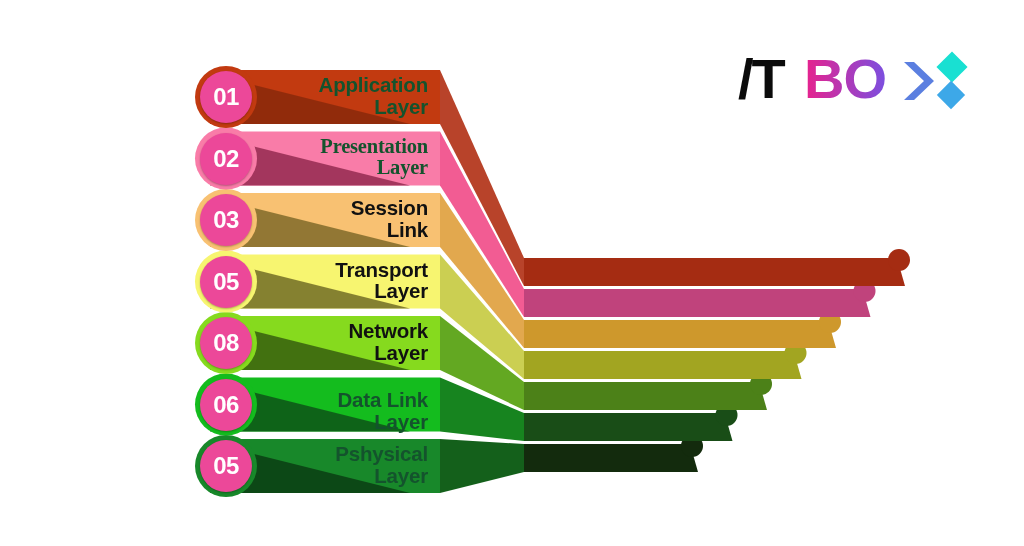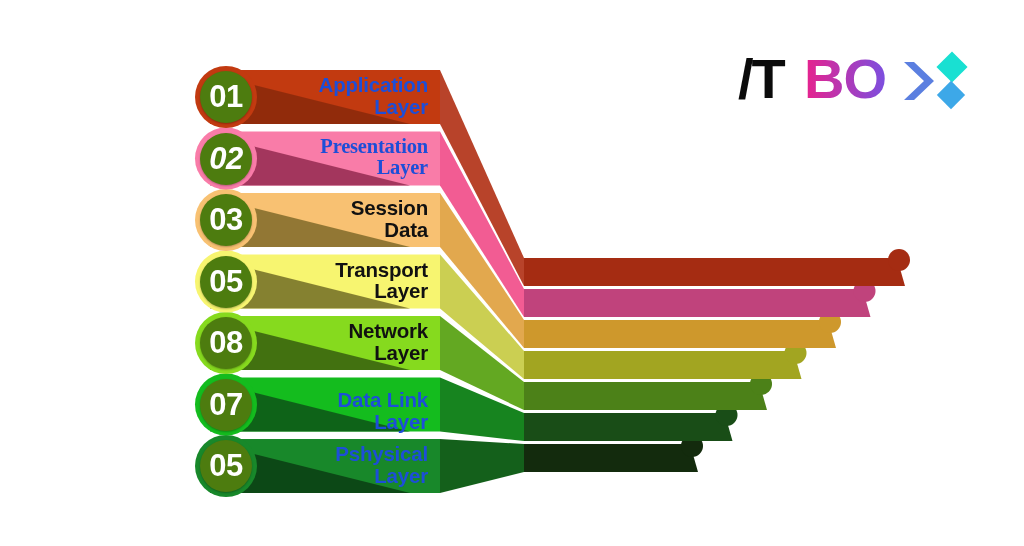--- a/index.html
+++ b/index.html
@@ -10,40 +10,40 @@
     font-family:"Liberation Sans", sans-serif;
     overflow:hidden;
     position:relative;
   }
   #stage{position:absolute;left:0;top:0;width:1024px;height:546px;}
   #diagram{position:absolute;left:0;top:0;width:1024px;height:546px;}
   .badge{
     position:absolute;
     width:52px;height:52px;
     border-radius:50%;
-    background:#4d7c0f;
+    background:#ec4899;
     color:#ffffff;
-    font-size:31px;
+    font-size:24px;
     font-weight:bold;
     letter-spacing:-0.5px;
     display:flex;align-items:center;justify-content:center;
     box-shadow:0 1px 2px rgba(0,0,0,.28);
     font-family:"Liberation Sans", sans-serif;
   }
   .row-text{
     position:absolute;
     text-align:right;
     font-size:20.5px;
     font-weight:bold;
     line-height:1.06;
     letter-spacing:-0.2px;
     white-space:pre-line;
     font-family:"Liberation Sans", sans-serif;
   }
-  .txt-light{color:#1d4ed8;}
+  .txt-light{color:#14532d;}
   .txt-dark{color:#111111;}
 
   
   #logo{
     position:absolute;
     left:738px;top:50px;
     width:240px;height:62px;
   }
 </style>
 </head>
@@ -125,33 +125,33 @@
           <path d="M 210,74 L 410,124 L 210,124 Z" fill="#8E2A0C" opacity="0.95"></path>
           <circle cx="226" cy="97" r="31" fill="#C23A10"></circle>
         </g>
       </g>
   </svg>
 
   <div id="labels">
       <div class="badge" style="left: 200px; top: 71px;">01</div>
       <div class="row-text txt-light" style="left: 266px; width: 162px; top: 74px;">Application
 Layer</div>
-      <div class="badge" style="left: 200px; top: 132.5px; font-style: italic;">02</div>
+      <div class="badge" style="left: 200px; top: 132.5px;">02</div>
       <div class="row-text txt-light" style="left: 266px; width: 162px; top: 135.5px; font-family: Liberation Serif, serif;">Presentation
 Layer</div>
       <div class="badge" style="left: 200px; top: 194px; text-align: right;">03</div>
       <div class="row-text txt-dark" style="left: 266px; width: 162px; top: 197px;">Session
-Data</div>
+Link</div>
       <div class="badge" style="left: 200px; top: 255.5px;">05</div>
       <div class="row-text txt-dark" style="left: 266px; width: 162px; top: 258.5px;">Transport
 Layer</div>
       <div class="badge" style="left: 200px; top: 317px;">08</div>
       <div class="row-text txt-dark" style="left: 266px; width: 162px; top: 320px;">Network
 Layer</div>
-      <div class="badge" style="left: 200px; top: 378.5px;">07</div>
+      <div class="badge" style="left: 200px; top: 378.5px;">06</div>
       <div class="row-text txt-light" style="left: 266px; width: 162px; top: 389px;">Data Link
 Layer</div>
       <div class="badge" style="left: 200px; top: 440px;">05</div>
       <div class="row-text txt-light" style="left: 266px; width: 162px; top: 443px;">Pshysical
 Layer</div>
     </div>
 
   <svg id="logo" viewBox="0 0 240 62">
 
     <text id="logo-it" x="0" y="48" font-family="Liberation Sans, sans-serif" font-size="56" font-weight="bold" letter-spacing="-2" fill="#0B0B0B">/T</text>

